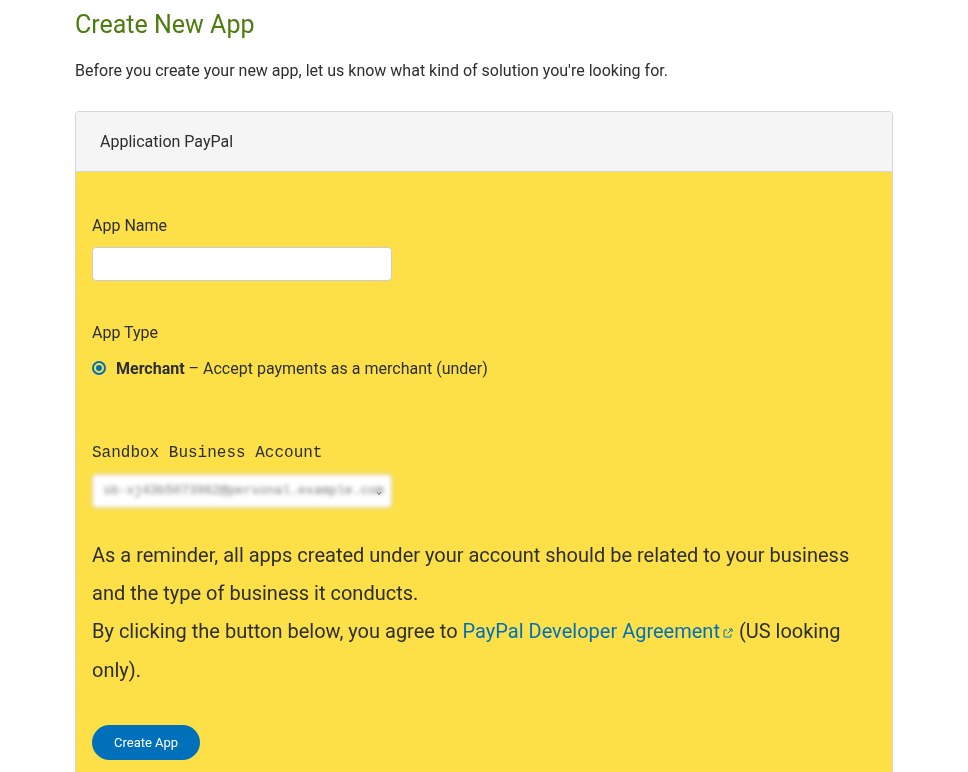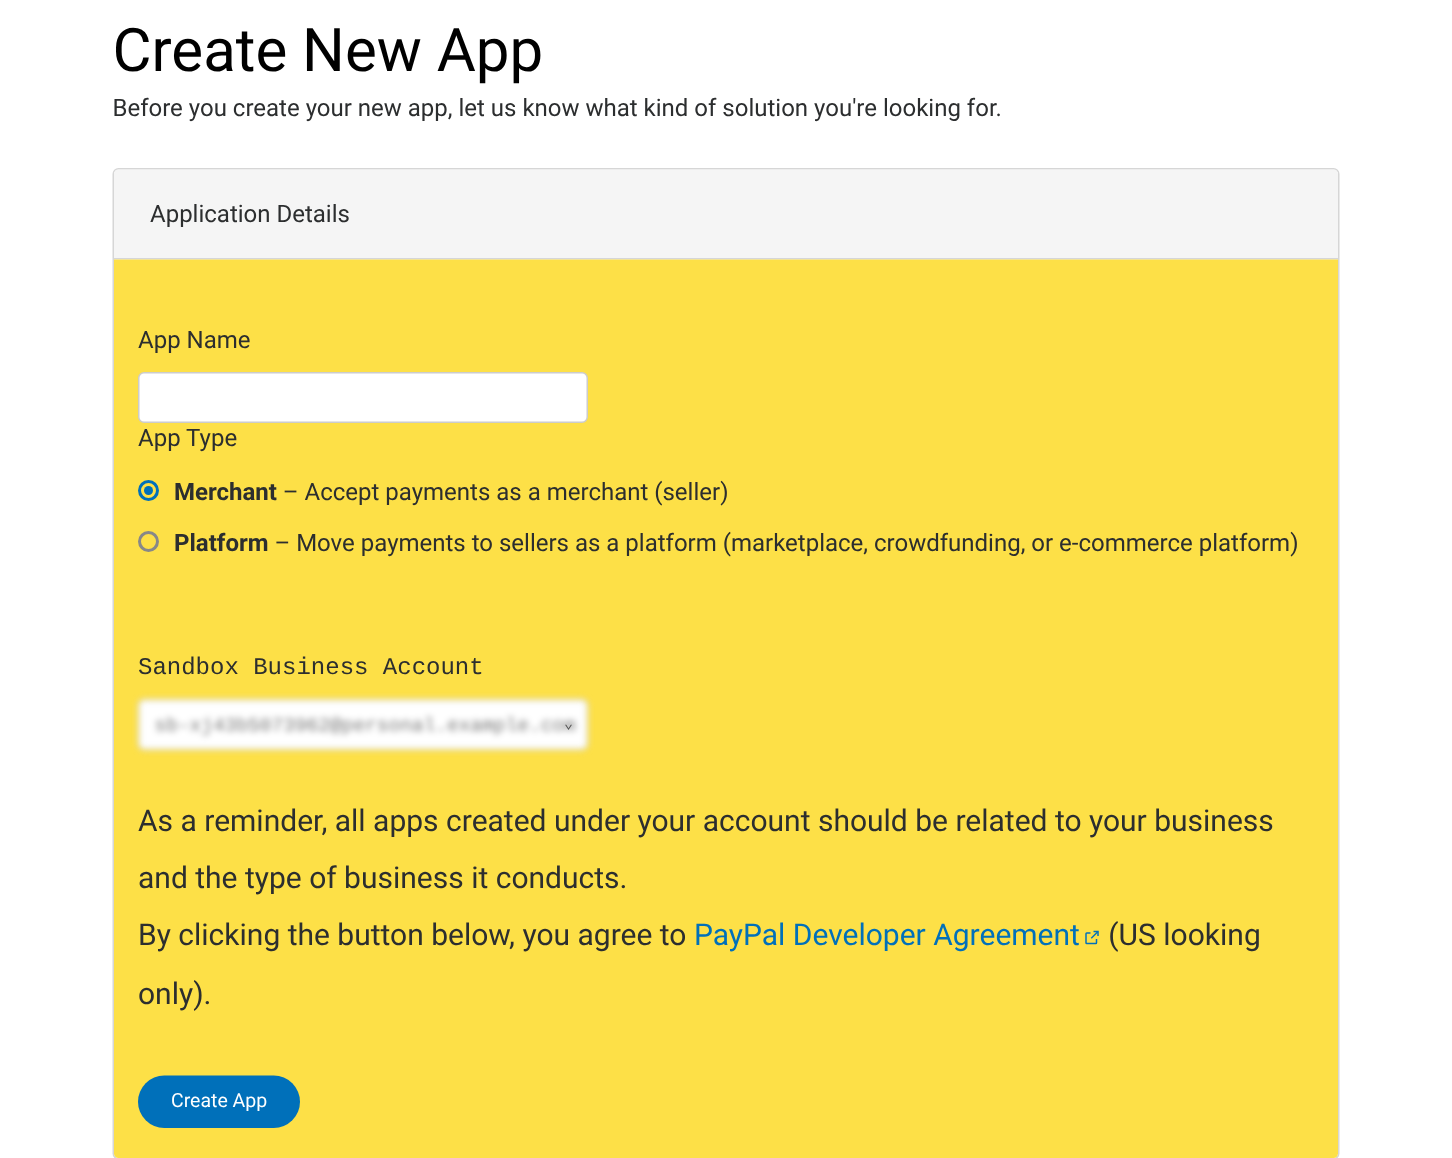--- a/index.html
+++ b/index.html
@@ -11,24 +11,24 @@
       font-family: -apple-system, BlinkMacSystemFont, "Segoe UI", Roboto, "Helvetica Neue", Arial, sans-serif;
       color: #2c2e2f;
       background: #fff;
       width: 968px;
       padding: 0;
     }
     .container {
       padding: 10px 75px 0 75px;
     }
     .page-title {
-      font-size: 40px;
+      font-size: 25px;
       font-weight: 400;
-      color: #000000;
-      margin-bottom: 3px;
+      color: #4d7c0f;
+      margin-bottom: 20px;
     }
     .page-subtitle {
       font-size: 16px;
       color: #2c2e2f;
       margin-bottom: 28px;
       line-height: 1.5;
     }
     .panel {
       border: 1px solid #d6d6d6;
       border-radius: 4px;
@@ -54,20 +54,21 @@
     .text-input {
       width: 300px;
       height: 34px;
       border: 1px solid #ccc;
       border-radius: 4px;
       padding: 6px 10px;
       font-size: 14px;
       font-family: inherit;
     }
     .section-gap {
+      margin-top: 42px;
     }
     .radio-group {
       margin-top: 14px;
     }
     .radio-row {
       display: flex;
       align-items: flex-start;
       margin-bottom: 8px;
       line-height: 1.6;
       font-size: 16px;
@@ -170,44 +171,38 @@
     }
   </style>
 </head>
 <body>
 
 <div class="container">
   <h1 class="page-title">Create New App</h1>
   <p class="page-subtitle">Before you create your new app, let us know what kind of solution you're looking for.</p>
 
   <div class="panel">
-    <div class="panel-header">Application Details</div>
+    <div class="panel-header">Application PayPal</div>
 
     <div class="panel-body">
 
       <label class="field-label">App Name</label>
       <input type="text" class="text-input" value="" style="">
 
       <div class="section-gap">
         <label class="field-label">App Type</label>
         <div class="radio-group">
 
           <div class="radio-row">
             <span class="radio-circle selected"></span>
             <span class="radio-text">
-              <strong>Merchant</strong><span> – </span><span>Accept payments as a merchant (seller)</span>
+              <strong>Merchant</strong><span> – </span><span>Accept payments as a merchant (under)</span>
             </span>
           </div>
 
-          <div class="radio-row">
-            <span class="radio-circle"></span>
-            <span class="radio-text">
-              <strong>Platform</strong><span> – </span><span>Move payments to sellers as a platform (marketplace, crowdfunding, or e-commerce platform)</span>
-            </span>
-          </div>
 
         </div>
       </div>
 
       <div class="section-gap" style="margin-top:62px;font-family:Liberation Mono, monospace;">
         <label class="field-label">Sandbox Business Account</label>
         <div class="select-wrapper">
           <div class="select-box">sb-xj43b5073962@personal.example.com</div>
           <span class="select-arrow">⌄</span>
         </div>

